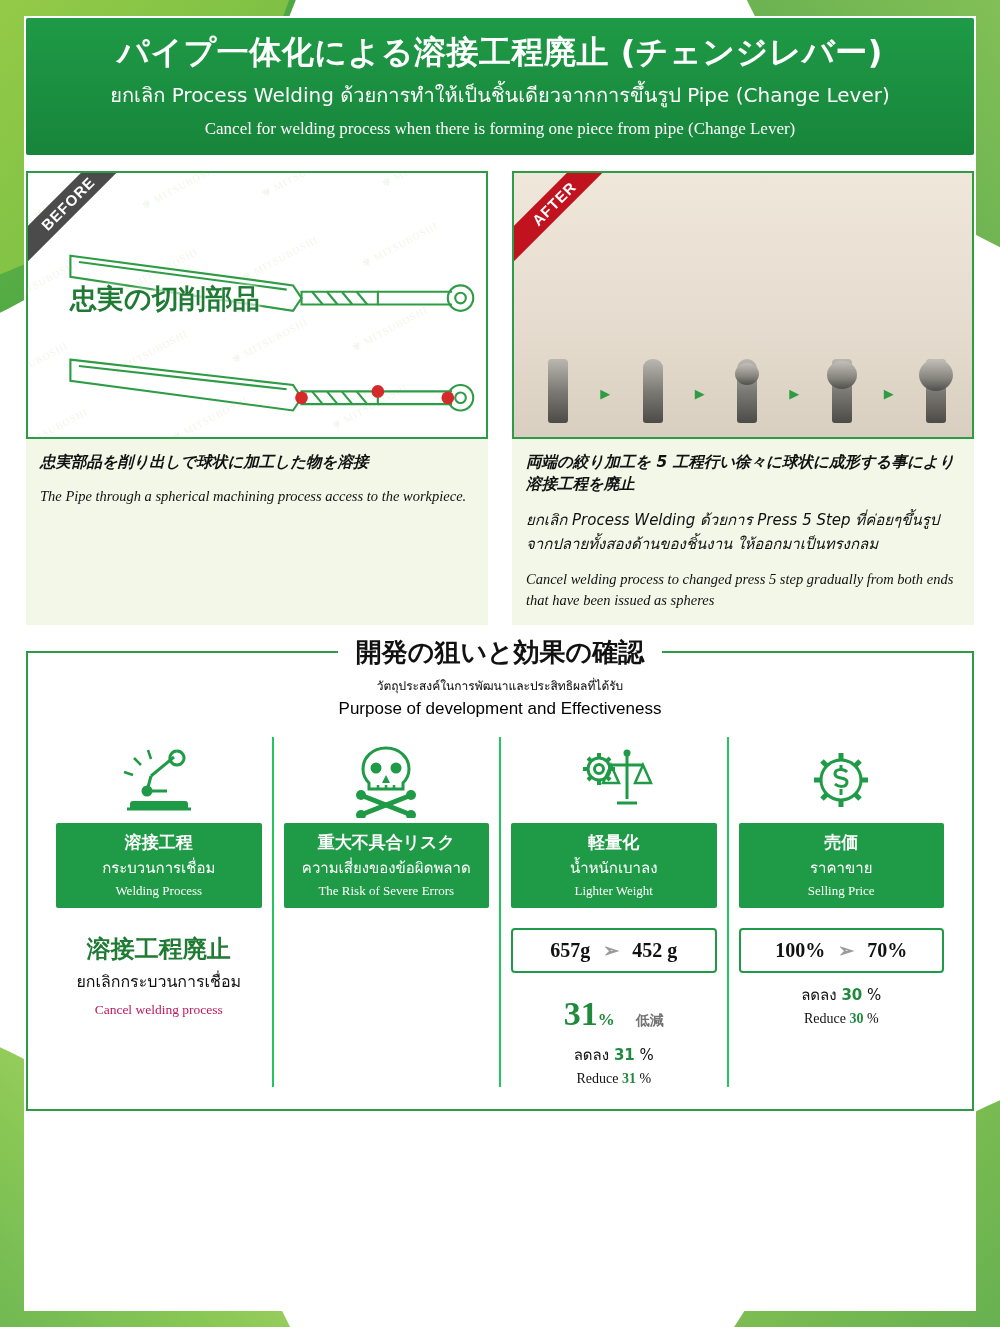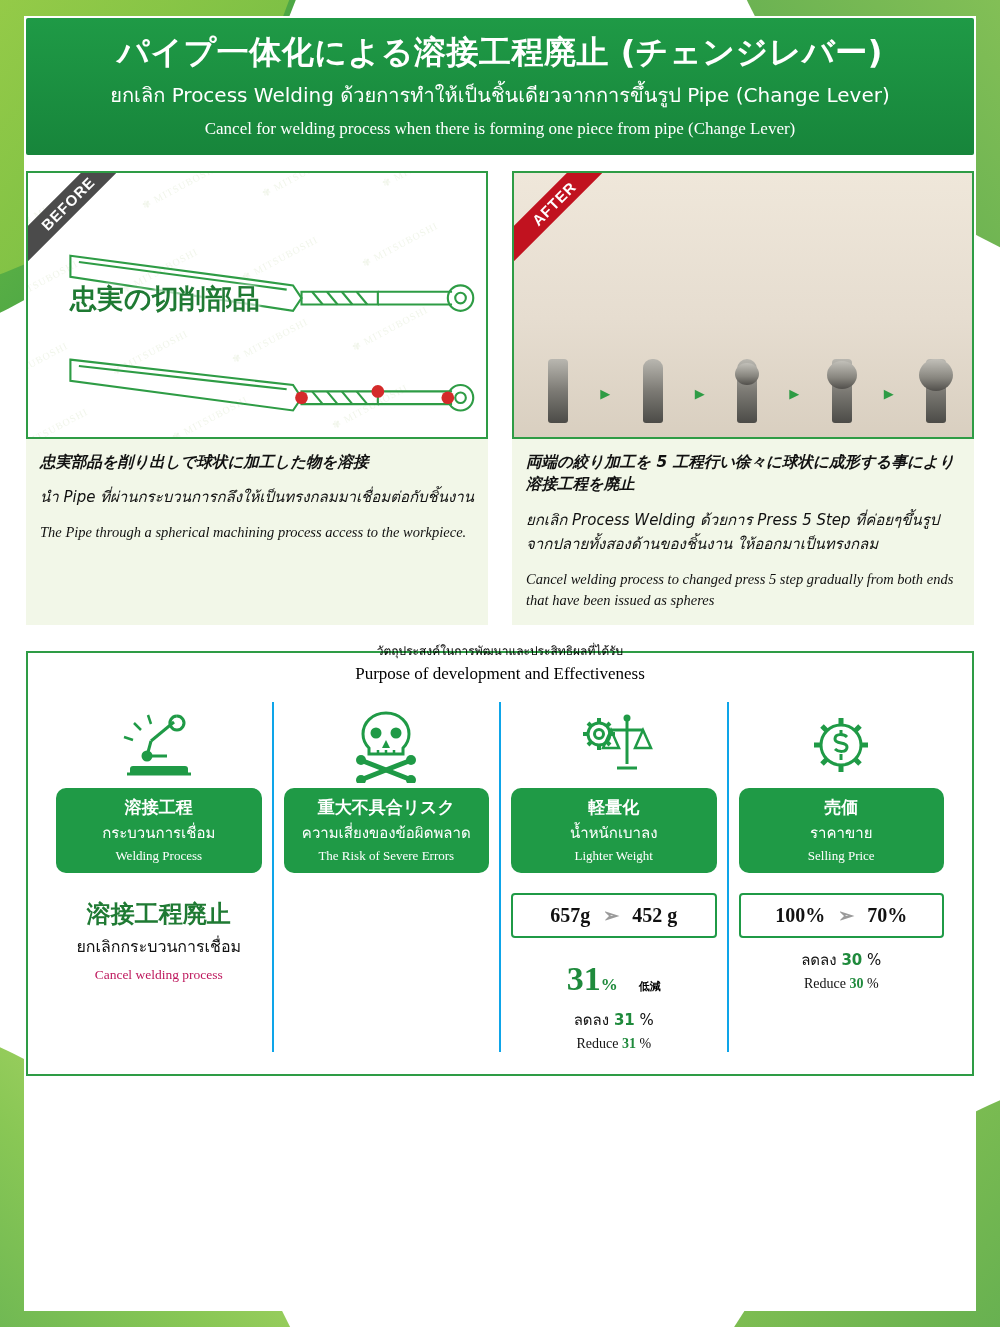--- a/index.html
+++ b/index.html
@@ -295,44 +295,44 @@
     font-size: 26px;
     font-weight: bold;
     color: #111;
   }
   .purpose-title .th {
     font-family: "DejaVu Sans", sans-serif;
     font-size: 12px;
     margin-top: 6px;
   }
   .purpose-title .en {
-    font-family: Liberation Serif, serif;
+    font-family: Liberation Sans, sans-serif;
     font-size: 17px;
     margin-top: 4px;
   }
 
   .grid {
     display: flex;
     margin-top: 18px;
   }
   .cell {
     flex: 1;
     padding: 0 10px;
     text-align: center;
     position: relative;
   }
-  .cell + .cell { border-left: 2px solid #0ea5e9; }
+  .cell + .cell { border-left: 2px solid #22c55e; }
 
   .ic { height: 86px; display: flex; align-items: center; justify-content: center; }
 
   .badge {
     background: #1f9a46;
     color: #fff;
     padding: 8px 4px 9px 4px;
-    border-radius: 10px;
+    border-radius: 2px;
   }
   .badge .jp {
     font-family: "DejaVu Sans", sans-serif;
     font-size: 17px;
     font-weight: bold;
   }
   .badge .th {
     font-family: "DejaVu Sans", sans-serif;
     font-size: 15px;
     margin-top: 2px;
@@ -383,23 +383,23 @@
 
   .pct {
     margin-top: 22px;
     font-family: "Liberation Serif", serif;
     color: #1f8a3c;
   }
   .pct .num { font-size: 34px; font-weight: bold; }
   .pct .unit { font-size: 17px; font-weight: bold; }
   .pct .jp {
     font-family: "DejaVu Sans", sans-serif;
-    font-size: 11px;
-    font-weight: bold;
-    color: #000000;
+    font-size: 14px;
+    font-weight: bold;
+    color: #737373;
     margin-left: 21px;
   }
   .sub-th {
     font-family: "DejaVu Sans", sans-serif;
     font-size: 15px;
     margin-top: 10px;
     color: #111;
   }
   .sub-th b, .sub-en b { color: #1f8a3c; }
   .sub-en {
@@ -477,21 +477,20 @@
 
         <div class="before-label">忠実の切削部品</div>
 
         <div class="corner-flag flag-before">
           <div class="band">BEFORE</div>
         </div>
       </div>
 
       <div class="caption">
         <div class="jp">忠実部品を削り出しで球状に加工した物を溶接</div>
-        <div class="th">นำ Pipe ที่ผ่านกระบวนการกลึงให้เป็นทรงกลมมาเชื่อมต่อกับชิ้นงาน</div>
         <div class="en">The Pipe through a spherical machining process access to the workpiece.</div>
       </div>
     </div>
 
     <div class="col">
       <div class="photo after">
         <div class="after-photo"></div>
 
         <div class="lever">
           <div class="shaft"></div>
@@ -530,20 +529,21 @@
       <div class="caption">
         <div class="jp">両端の絞り加工を 5 工程行い徐々に球状に成形する事により溶接工程を廃止</div>
         <div class="th">ยกเลิก Process Welding  ด้วยการ Press 5 Step ที่ค่อยๆขึ้นรูปจากปลายทั้งสองด้านของชิ้นงาน ให้ออกมาเป็นทรงกลม</div>
         <div class="en">Cancel welding process to changed press 5 step gradually from both ends that have been issued as spheres</div>
       </div>
     </div>
   </div>
 
   <div class="purpose">
     <div class="purpose-title">
+      <div class="jp">開発の狙いと効果の確認</div>
       <div class="th">วัตถุประสงค์ในการพัฒนาและประสิทธิผลที่ได้รับ</div>
       <div class="en">Purpose of development and Effectiveness</div>
     </div>
 
     <div class="grid">
 
       <div class="cell">
         <div class="ic">
           <svg width="84" height="74" viewBox="0 0 84 74" fill="none" stroke="#1f9a46" stroke-width="3">
             <path d="M60,8 a7,7 0 1,1 -0.1,0"></path>

